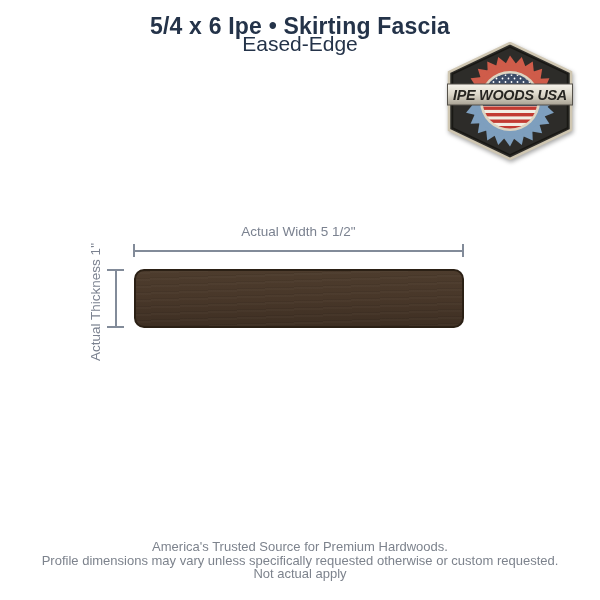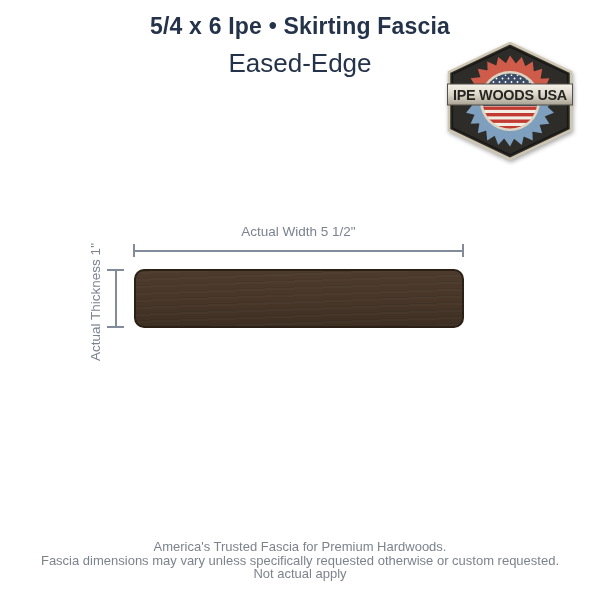--- a/index.html
+++ b/index.html
@@ -7,26 +7,26 @@
   .canvas {
     position: relative; width: 600px; height: 600px;
     background: #ffffff; overflow: hidden;
   }
   .page-title {
     position: absolute; top: 13px; left: 0; right: 0;
     text-align: center; font-size: 23px; font-weight: bold;
     color: #243349; letter-spacing: 0.2px;
   }
   .page-subtitle {
-    position: absolute; top: 48px; left: 0; right: 0;
-    text-align: center; font-size: 26px; font-weight: 400;
+    position: absolute; top: 32px; left: 0; right: 0;
+    text-align: center; font-size: 21px; font-weight: 400;
     color: #243349;
   }
   .logo-badge {
-    position: absolute; left: 447px; top: 42px; width: 126px; height: 118px;
+    position: absolute; left: 447px; top: 42px; width: 126px; height: 118px; font-style: italic;
   }
   .logo-badge svg { filter: drop-shadow(1px 2px 2px rgba(0,0,0,0.35)); }
   .dim-label {
     color: #7b8290; font-size: 13.5px;
   }
   .width-label {
     position: absolute; left: 133px; width: 331px; top: 224px;
     text-align: center;
   }
   .thickness-label {
@@ -187,18 +187,18 @@
 
   <div class="thickness-label dim-label">Actual Thickness 1"</div>
 
   <div class="dim-line-v"></div>
   <div class="tick-h top"></div>
   <div class="tick-h bottom"></div>
 
   <div class="board"></div>
 
   <div class="footer">
-    <div>America's Trusted Fascia for Premium Hardwoods.</div>
-    <div>Fascia dimensions may vary unless specifically requested otherwise or custom requested.</div>
+    <div>America's Trusted Source for Premium Hardwoods.</div>
+    <div>Profile dimensions may vary unless specifically requested otherwise or custom requested.</div>
     <div>Not actual apply</div>
   </div>
 
 </div>
 
 </body></html>

